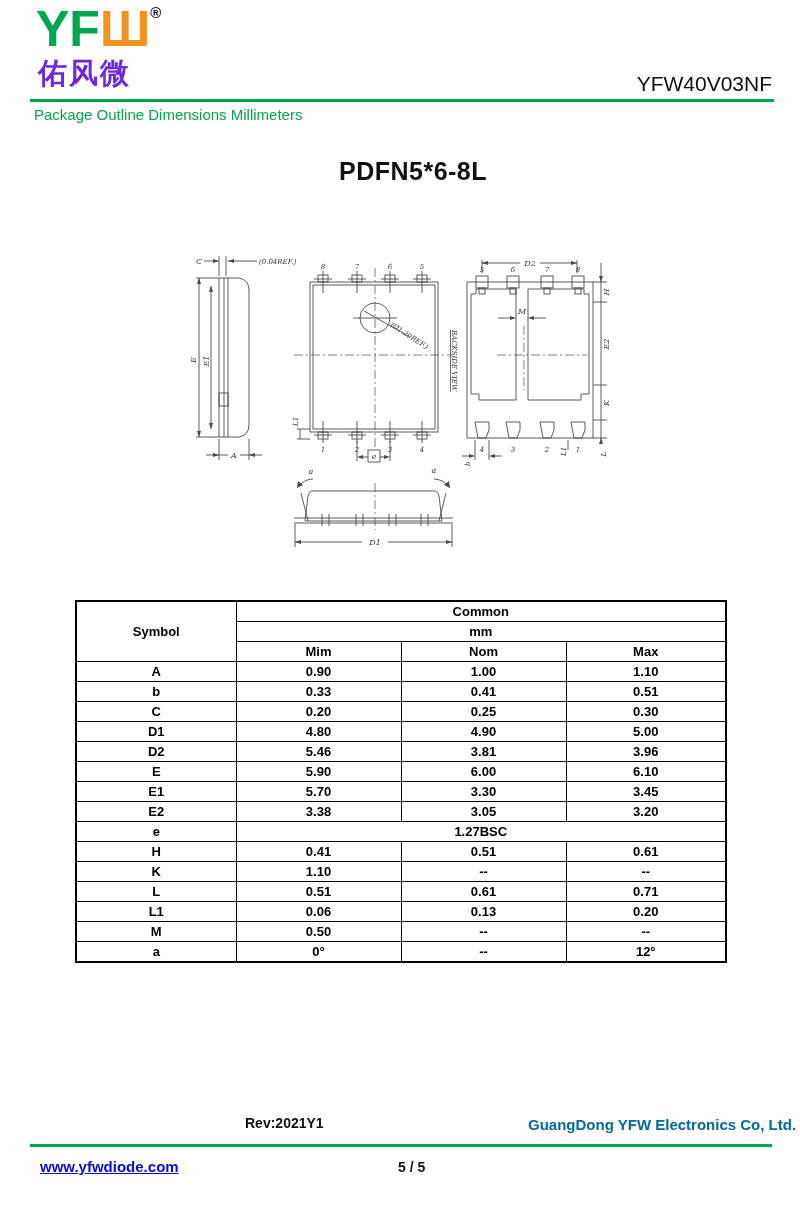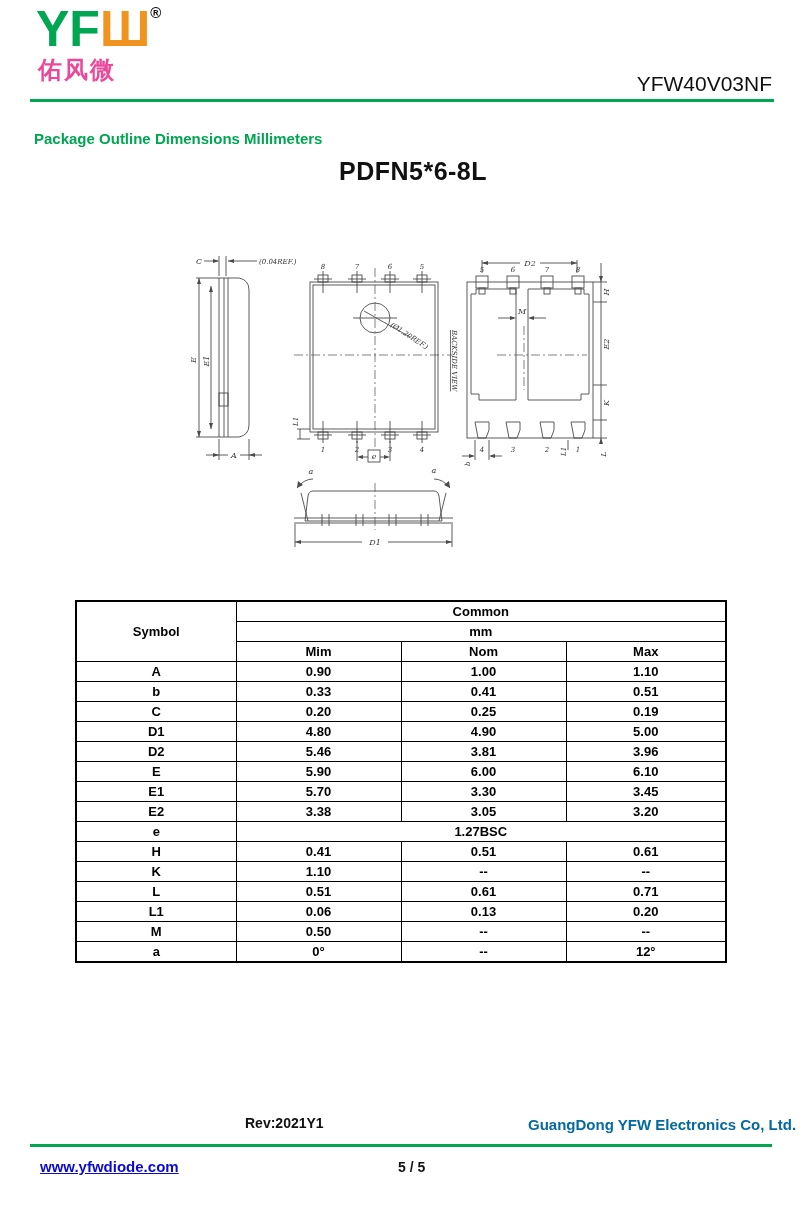--- a/index.html
+++ b/index.html
@@ -3,24 +3,24 @@
 <meta charset="utf-8">
 <style>
   html,body{margin:0;padding:0;background:#ffffff;}
   .page{position:relative;width:800px;height:1211px;background:#ffffff;font-family:"Liberation Sans",sans-serif;overflow:hidden;}
 
   
   .logo-text{position:absolute;left:36px;top:4px;font-size:50px;font-weight:bold;line-height:1;letter-spacing:0px;}
   .logo-green{color:#00A651;}
   .logo-orange{color:#F0931F;}
   .logo-reg{font-size:15px;color:#111;vertical-align:28px;font-weight:bold;}
-  .logo-cn{position:absolute;left:38px;top:56px;font-size:24px;font-weight:bold;color:#ec4899;letter-spacing:2px;line-height:1.2;}
+  .logo-cn{position:absolute;left:38px;top:56px;font-size:29px;font-weight:bold;color:#6d28d9;letter-spacing:2px;line-height:1.2;}
   .part-number{position:absolute;right:28px;top:72px;font-size:21px;font-weight:normal;color:#111;}
   .rule-top{position:absolute;left:30px;top:99px;width:744px;height:3px;background:#00A651;}
-  .subtitle{position:absolute;left:34px;top:106px;font-size:15px;font-weight:bold;color:#00A651;margin-top:24px;}
+  .subtitle{position:absolute;left:34px;top:106px;font-size:15px;font-weight:normal;color:#00A651;}
   .page-title{position:absolute;left:13px;top:157px;width:100%;text-align:center;font-size:25px;font-weight:bold;color:#111;letter-spacing:0.5px;}
 
   
   .drawing{position:absolute;left:0;top:230px;}
   .drawing line,.drawing path,.drawing rect,.drawing circle{stroke:#4a4a4a;stroke-width:0.9;fill:none;}
   .drawing .ah{fill:#4a4a4a;stroke:none;}
   .drawing text{fill:#333;font-family:"DejaVu Serif",serif;font-style:italic;font-size:8px;stroke:none;}
   .drawing .pin{font-size:7px;}
   .drawing .small{font-size:7px;}
   .drawing .cdash{stroke-dasharray:9 3 2 3;stroke-width:0.7;}
@@ -295,21 +295,21 @@
     <tr>
           <td>b</td>
           <td>0.33</td>
           <td>0.41</td>
           <td>0.51</td>
         </tr>
     <tr>
           <td>C</td>
           <td>0.20</td>
           <td>0.25</td>
-          <td>0.19</td>
+          <td>0.30</td>
         </tr>
     <tr>
           <td>D1</td>
           <td>4.80</td>
           <td>4.90</td>
           <td>5.00</td>
         </tr>
     <tr>
           <td>D2</td>
           <td>5.46</td>

